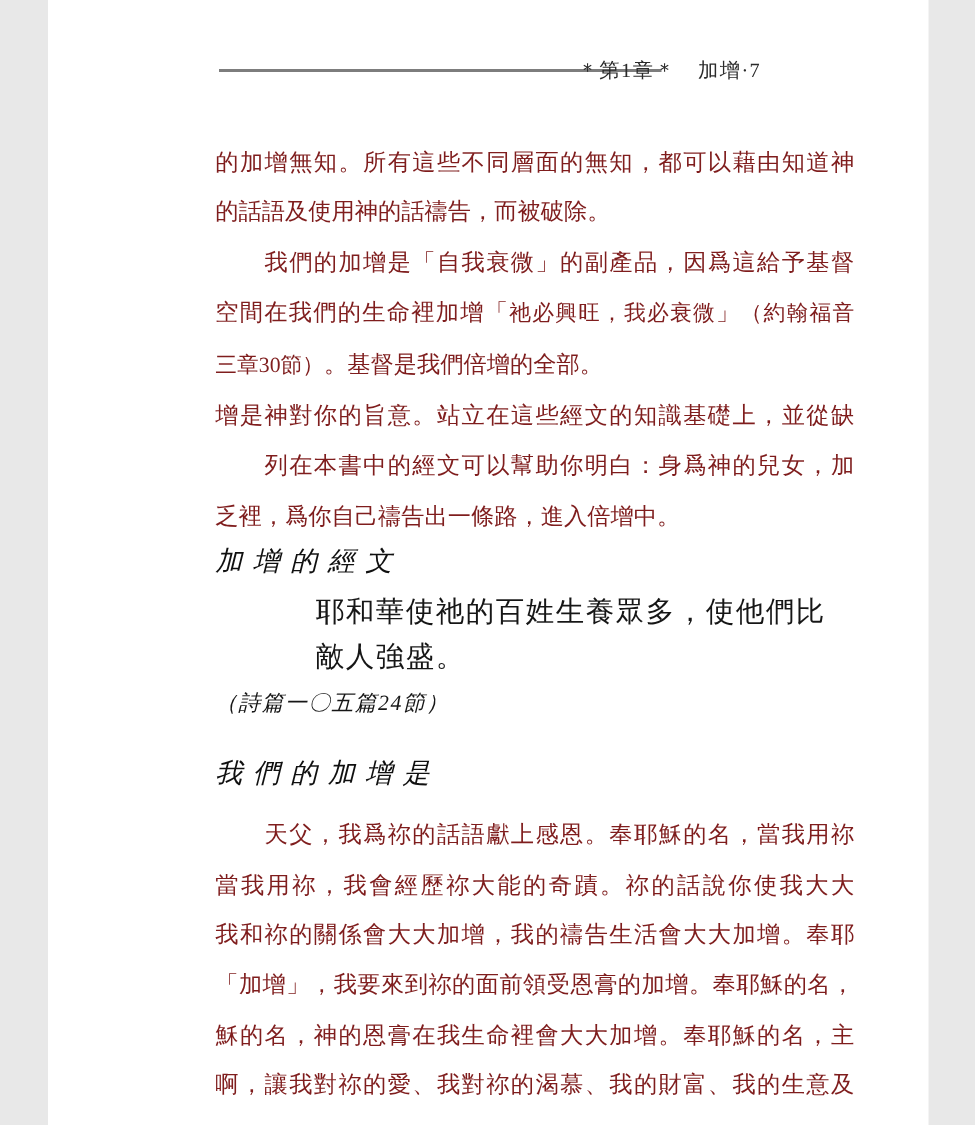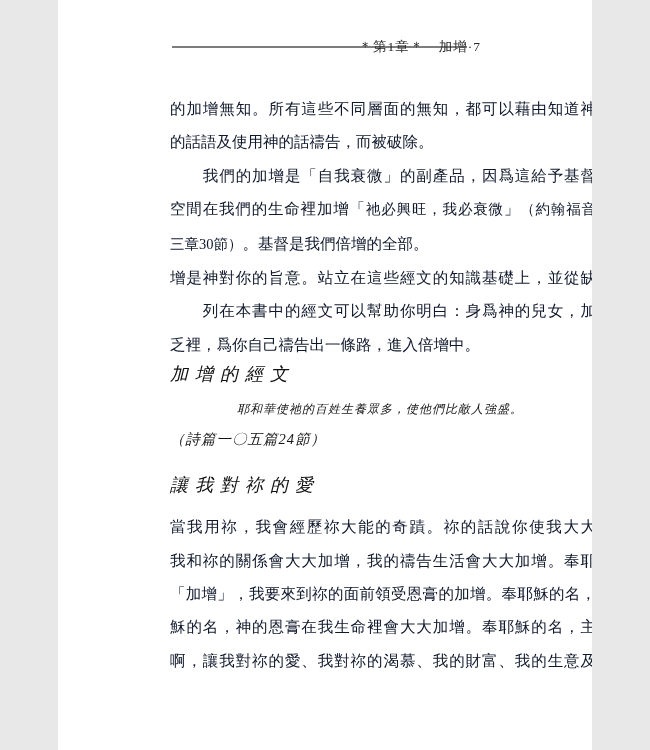--- a/index.html
+++ b/index.html
@@ -1,18 +1,18 @@
 <!DOCTYPE html>
 <html><head>
 <meta charset="utf-8">
 <style>
   html,body { margin:0; padding:0; background:#e8e8e8; }
   .page {
     position:relative;
-    width:534px; height:750px;
+    width:587px; height:750px;
     margin:0 auto;
     background:#ffffff;
     font-family:"Liberation Serif","DejaVu Serif",serif;
     color:#161616;
     overflow:hidden;
   }
   .rule {
     position:absolute; left:114px; top:46px;
     width:295px; height:1.5px; background:#7d7d7d;
   }
@@ -20,37 +20,37 @@
     position:absolute; top:38px; right:111px;
     font-size:13.5px; letter-spacing:1px; color:#2a2a2a;
     line-height:18px;
   }
   .body-col {
     position:absolute; left:112px; top:92px; width:426px;
   }
   .para { margin:0; }
   .line {
     font-size:15.5px; line-height:33.4px;
-    white-space:pre-wrap; color:#0f172a;
+    white-space:pre-wrap; color:#7f1d1d;
   }
   .line.j {
     text-align:justify; text-align-last:justify;
     text-justify:inter-character;
   }
   .kai { font-size:14.5px; }
   .heading {
     font-size:18px; font-weight:normal; font-style:italic;
     line-height:31px; letter-spacing:7px; color:#101010;
   }
   .para + .heading { margin-top:-2px; }
   .heading + .quote { margin-top:4px; }
   .ref + .heading { margin-top:16px; }
   .heading + .para { margin-top:9px; }
   .quote {
-    font-style:italic; font-size:12px; line-height:30px;
+    font-size:19px; line-height:30px;
     padding-left:67px; letter-spacing:1px;
   }
   .ref {
     font-style:italic; font-size:14.5px; line-height:30px;
     text-align:left; padding-right:48px; letter-spacing:1px;
   }
 </style>
 </head>
 <body>
 
@@ -68,22 +68,23 @@
         <div class="line"><span class="kai">三章30節）</span><span>。基督是我們倍增的全部。</span></div>
       </div>
       <div class="para">
         <div class="line j"><span>增是神對你的旨意。站立在這些經文的知識基礎上，並從缺</span></div>
         <div class="line j"><span>　　列在本書中的經文可以幫助你明白：身爲神的兒女，加</span></div>
         <div class="line"><span>乏裡，爲你自己禱告出一條路，進入倍增中。</span></div>
       </div>
       <div class="heading">加增的經文</div>
       <div class="quote">耶和華使祂的百姓生養眾多，使他們比敵人強盛。</div>
       <div class="ref">（詩篇一〇五篇24節）</div>
-      <div class="heading">讓我對祢的愛</div>
+      <div class="heading">我們的加增是</div>
       <div class="para">
+        <div class="line j"><span>　　天父，我爲祢的話語獻上感恩。奉耶穌的名，當我用祢</span></div>
         <div class="line j"><span>當我用祢，我會經歷祢大能的奇蹟。祢的話說你使我大大</span></div>
         <div class="line j"><span>我和祢的關係會大大加增，我的禱告生活會大大加增。奉耶</span></div>
         <div class="line j"><span>「加增」，我要來到祢的面前領受恩膏的加增。奉耶穌的名，</span></div>
         <div class="line j"><span>穌的名，神的恩膏在我生命裡會大大加增。奉耶穌的名，主</span></div>
         <div class="line j"><span>啊，讓我對祢的愛、我對祢的渴慕、我的財富、我的生意及</span></div>
       </div>
     </div>
 </div>
 
 </body></html>

